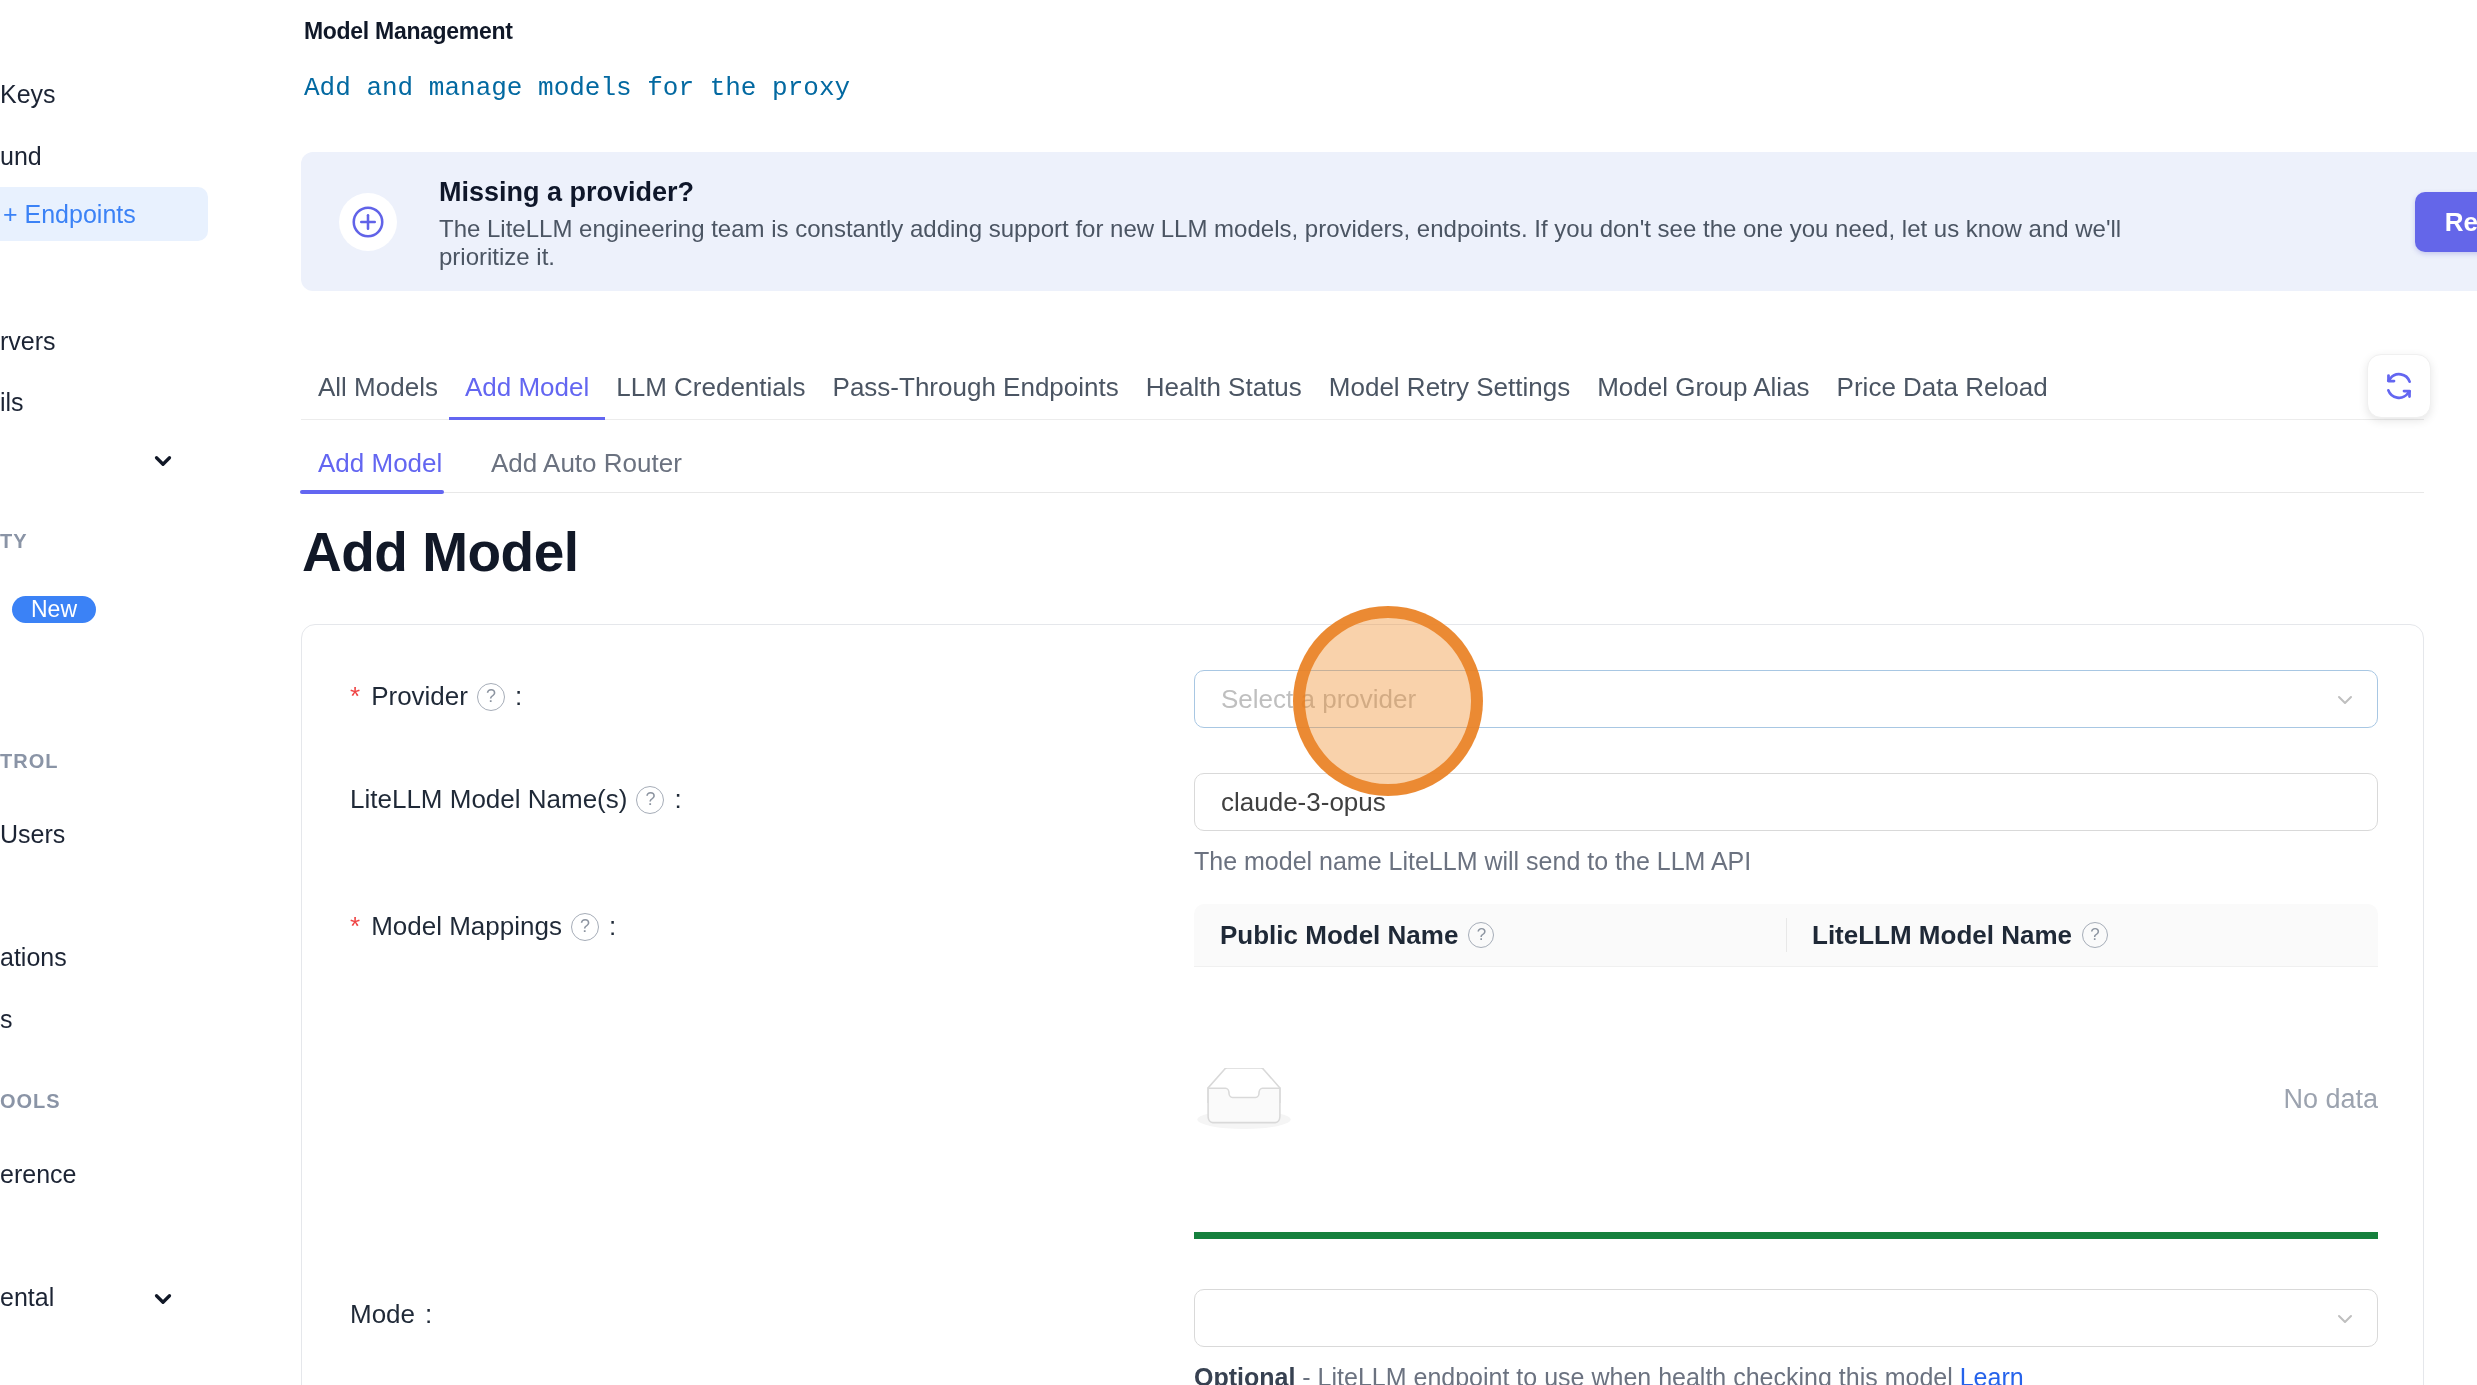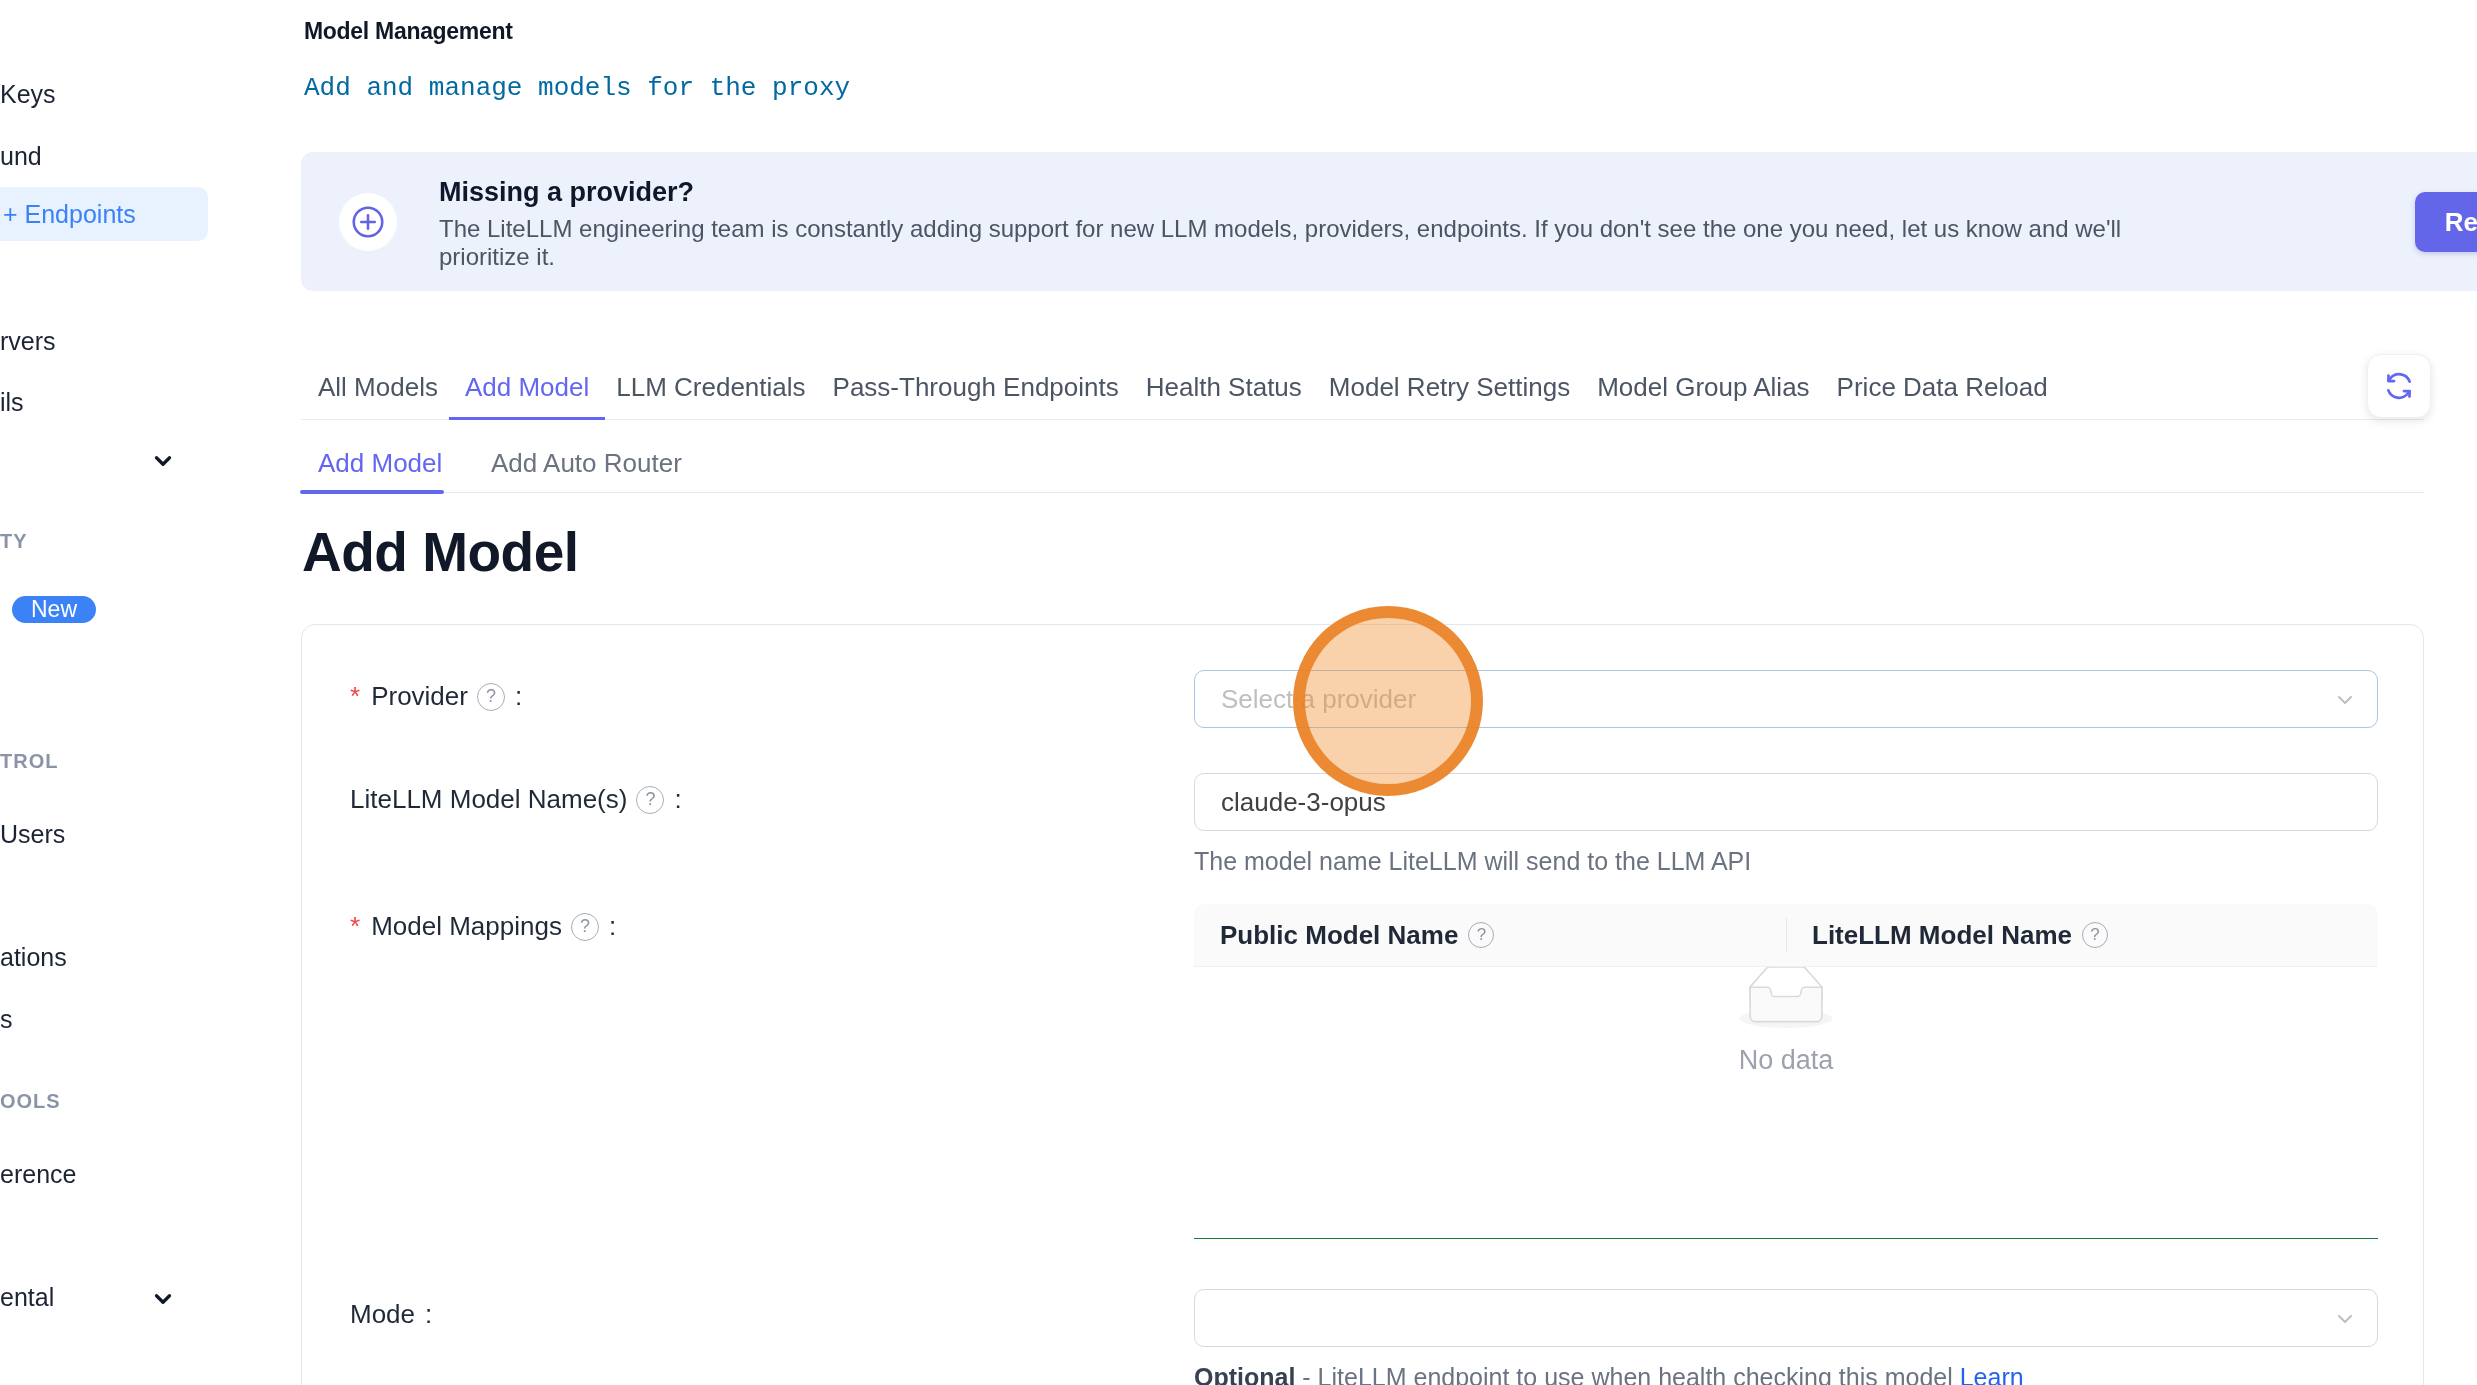--- a/index.html
+++ b/index.html
@@ -77,22 +77,22 @@
   .helper{ position:absolute; left:892px; font-size:25px; color:#6b7280; white-space:nowrap; }
   .helper b{ color:#374151; }
   .helper a{ color:#2563eb; text-decoration:none; font-weight:400; cursor:pointer; }
   
   .map-table{ position:absolute; left:892px; top:279px; width:1184px; }
   .map-head{ display:flex; height:63px; background:#fafafa; border-radius:10px 10px 0 0; border-bottom:1px solid #f0f0f0; }
   .map-col{ flex:1 1 50%; display:flex; align-items:center; gap:10px; padding-left:26px;
     font-size:26px; font-weight:700; color:#1f2937; position:relative; }
   .map-col + .map-col::before{ content:""; position:absolute; left:0; top:14px; bottom:14px; width:1px; background:#e8e8e8; }
   .map-col .help-circle{ width:26px; height:26px; font-size:17px; font-weight:400; }
-  .map-body{ height:272px; border-bottom:1px solid #15803d; display:flex; flex-direction:column;
-    align-items:center; justify-content:flex-start; gap:14px; }
+  .map-body{ height:272px; border-bottom:7px solid #15803d; display:flex; 
+    align-items:center; justify-content:space-between; gap:14px; }
   .no-data-text{ font-size:27px; color:#9ca3af; }
   
   .click-circle{
     position:absolute; left:1293px; top:606px; width:190px; height:190px; border-radius:50%;
     background:rgba(240,142,45,0.40); border:12px solid rgba(233,126,30,0.85);
     pointer-events:none; z-index:50;
   }
   svg{ display:block; }
 </style>
 </head>

